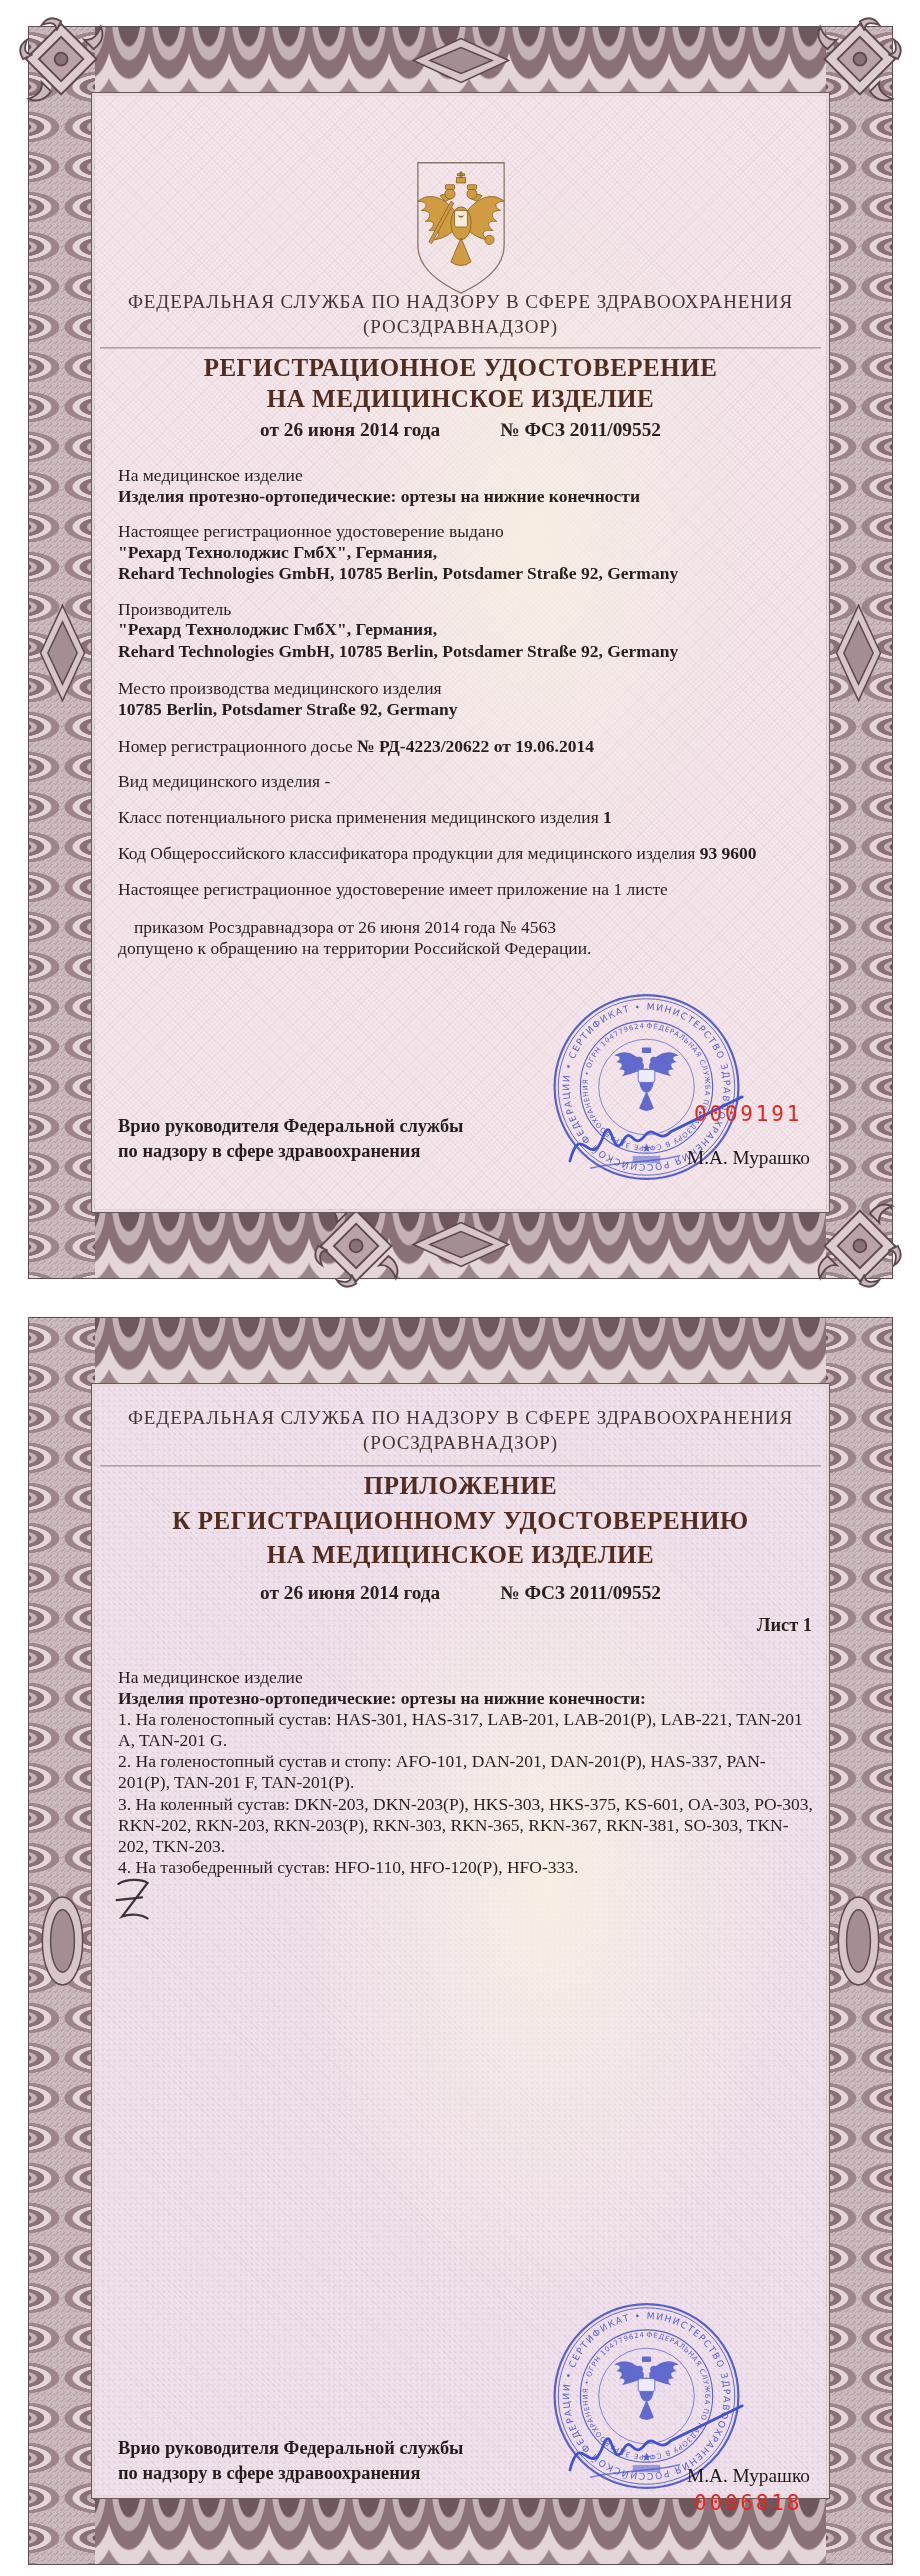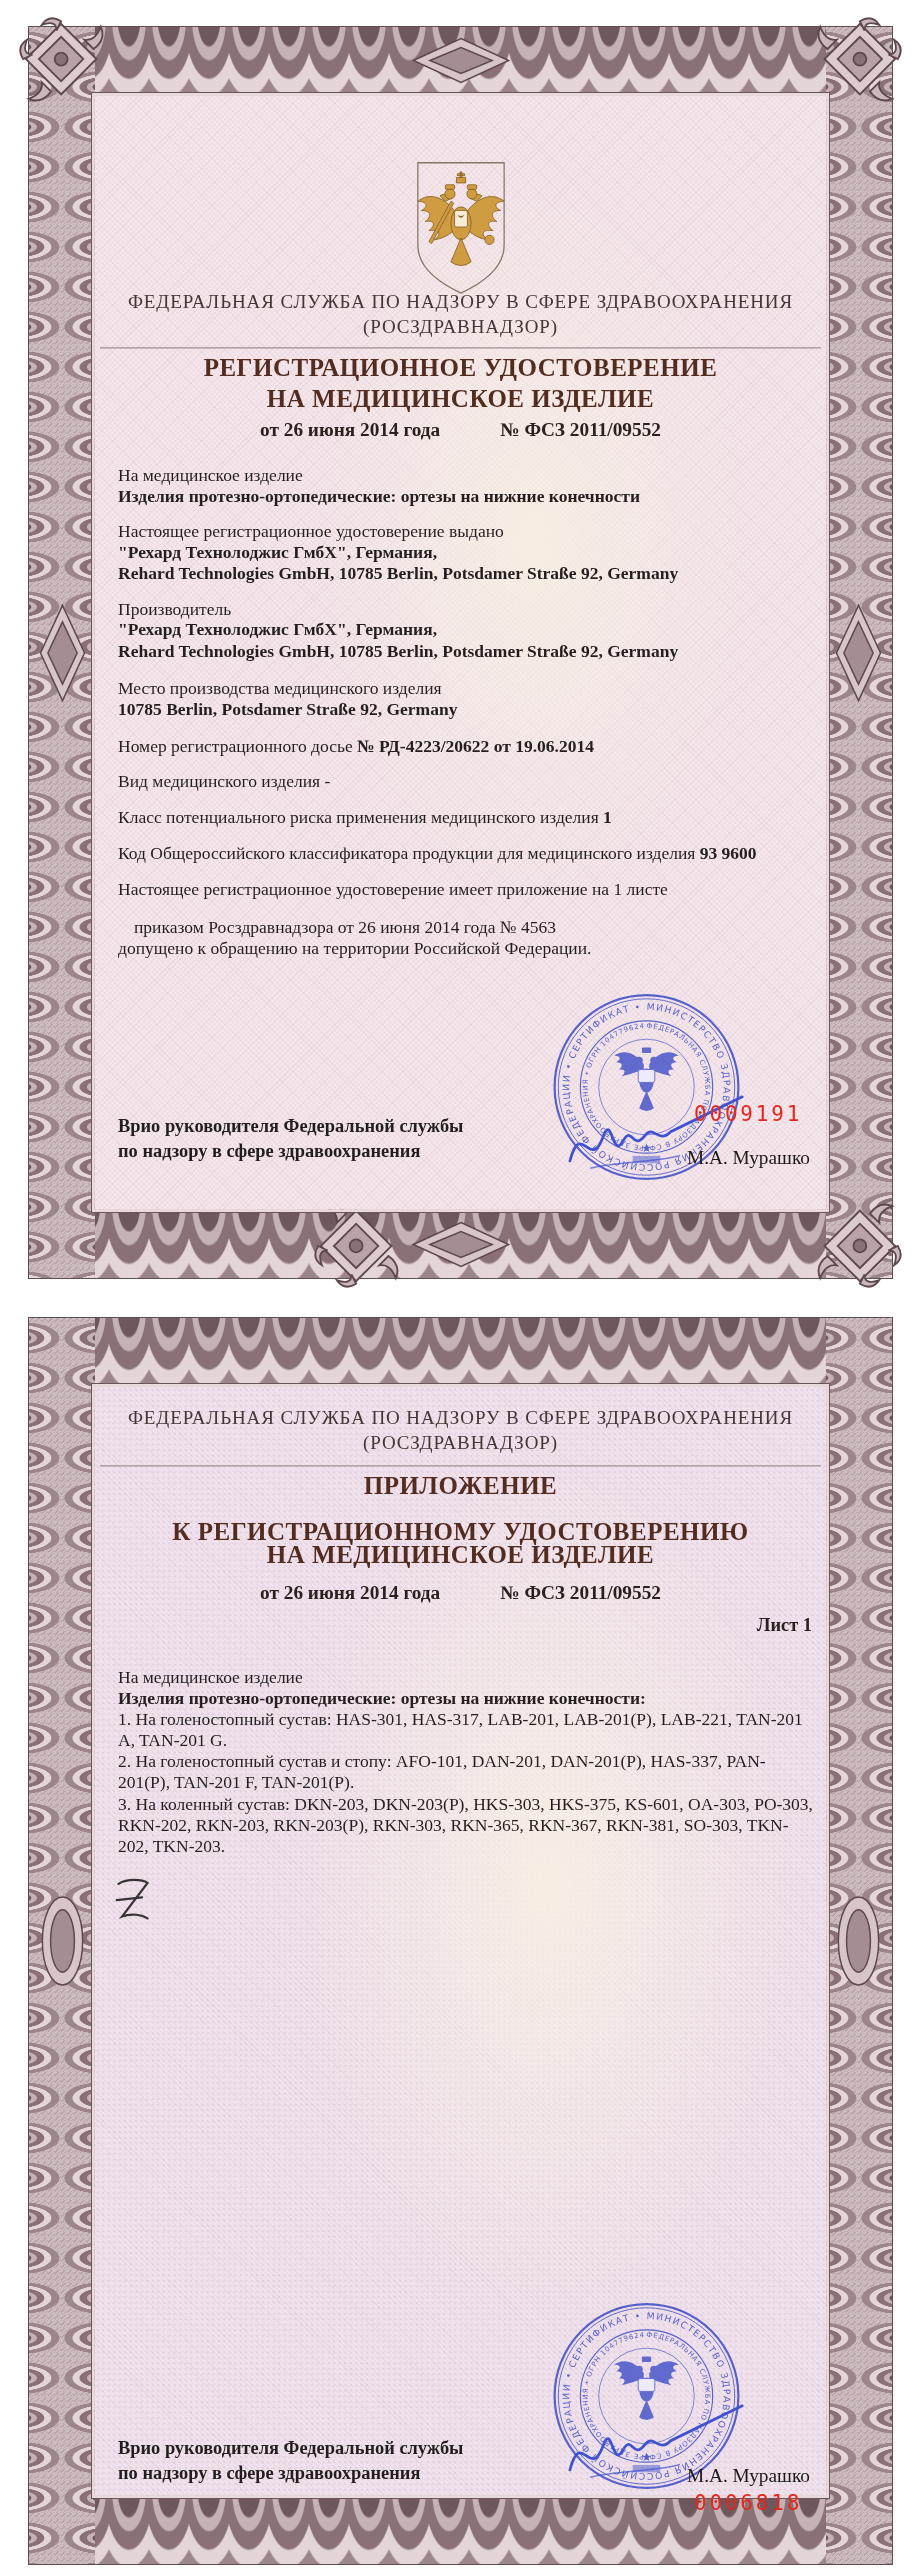--- a/index.html
+++ b/index.html
@@ -270,33 +270,34 @@
 
   <div class="inner">
     <div class="paper paper2"></div>
   </div>
 
   <div class="authority" style="top:90px;">ФЕДЕРАЛЬНАЯ СЛУЖБА ПО НАДЗОРУ В СФЕРЕ ЗДРАВООХРАНЕНИЯ</div>
   <div class="authority" style="top:115px;">(РОСЗДРАВНАДЗОР)</div>
   <div class="rule" style="top:148px;"></div>
 
   <div class="doc-title" style="top:155px;">ПРИЛОЖЕНИЕ</div>
-  <div class="doc-title" style="top:190px;margin-top:11px;">К РЕГИСТРАЦИОННОМУ УДОСТОВЕРЕНИЮ</div>
+  <div class="doc-title" style="top:190px;">К РЕГИСТРАЦИОННОМУ УДОСТОВЕРЕНИЮ</div>
   <div class="doc-title" style="top:224px;">НА МЕДИЦИНСКОЕ ИЗДЕЛИЕ</div>
   <div class="date-row" style="top:265px;">
     <span>от  26 июня 2014 года</span>
     <span>№  ФСЗ 2011/09552</span>
   </div>
   <div class="sheet" style="top:298px;">Лист   1</div>
 
   <p class="bl" style="top:350px;"><span>На медицинское изделие</span><span class="b"></span></p>
   <p class="bl" style="top:371px;"><span></span><span class="b">Изделия протезно-ортопедические: ортезы на нижние конечности:</span></p>
   <p class="bl" style="top:392px;"><span>1. На голеностопный сустав: HAS-301, HAS-317, LAB-201, LAB-201(P), LAB-221, TAN-201 A, TAN-201 G.</span><span class="b"></span></p>
   <p class="bl" style="top:434px;"><span>2. На голеностопный сустав и стопу: AFO-101, DAN-201, DAN-201(P), HAS-337, PAN-201(P), TAN-201 F, TAN-201(P).</span><span class="b"></span></p>
   <p class="bl" style="top:477px;"><span>3. На коленный сустав: DKN-203, DKN-203(P), HKS-303, HKS-375, KS-601, OA-303, PO-303, RKN-202, RKN-203, RKN-203(P), RKN-303, RKN-365, RKN-367, RKN-381, SO-303, TKN-202, TKN-203.</span><span class="b"></span></p>
+  <p class="bl" style="top:540px;"><span>4. На тазобедренный сустав: HFO-110, HFO-120(P), HFO-333.</span><span class="b"></span></p>
 
   <svg class="zmark" style="left:85px;top:559px;" viewBox="0 0 44 56">
     <path d="M6,8 C16,2 32,3 38,7 L10,44 C20,40 32,42 38,46 M4,26 L32,23" fill="none" stroke="#3a3436" stroke-width="2.4" stroke-linecap="round"></path>
   </svg>
 
   <svg class="stamp" style="left:520px;top:977px;" viewBox="0 0 214 222">
     <defs>
       <path id="p2o" d="M107,27 a84,84 0 1,1 -0.1,0"></path>
       <path id="p2i" d="M107,47 a64,64 0 1,1 -0.1,0"></path>
     </defs>

